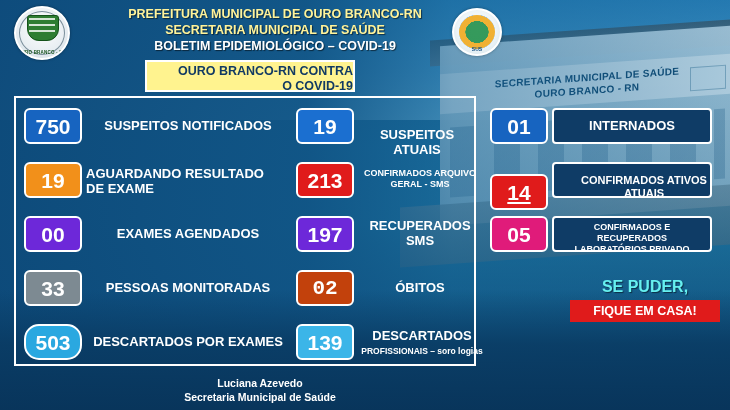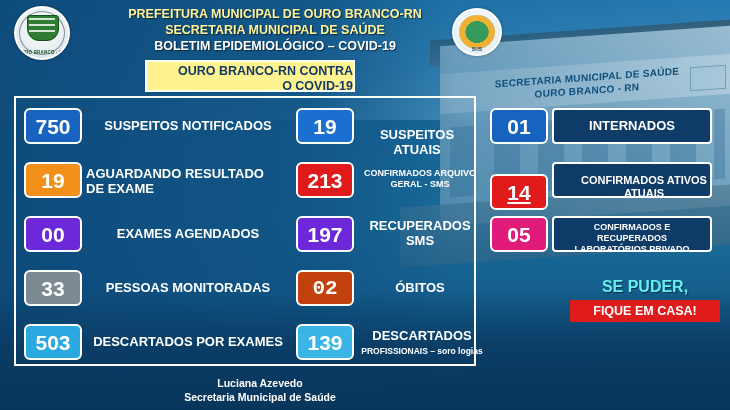--- a/index.html
+++ b/index.html
@@ -233,21 +233,21 @@
   }
 
   
   .c-blue   { background: #1764c0; }
   .c-blue2  { background: #1b6fd0; }
   .c-orange { background: #f2901a; }
   .c-red    { background: #e01b1b; }
   .c-green  { background: #6d28d9; }
   .c-grey   { background: #7d8a92; }
   .c-black  { background: #c2410c; font-family: Liberation Mono, monospace; }
-  .c-cyan   { background: #2aa8e0; }
+  .c-cyan   { background: #2aa8e0; border-radius: 15px; }
   .c-cyan2  { background: #3bb5e8; }
   .c-navy   { background: #0f3c66; }
   .c-pink   { background: #e01b7a; }
 
   
   .promo { position: absolute; left: 570px; top: 278px; width: 150px; }
   .promo .line {
     text-align: center;
     font-weight: bold;
     margin-bottom: 4px;

